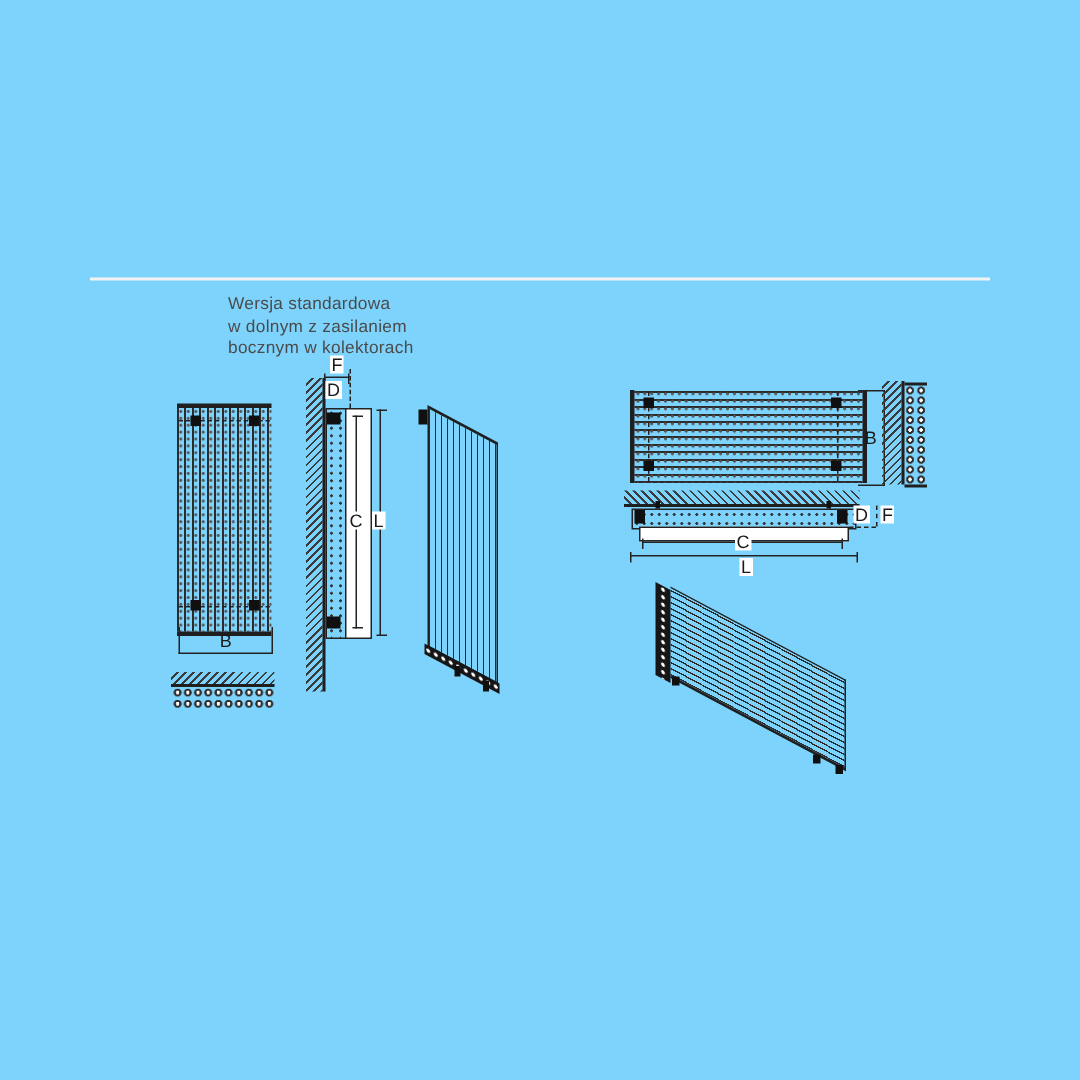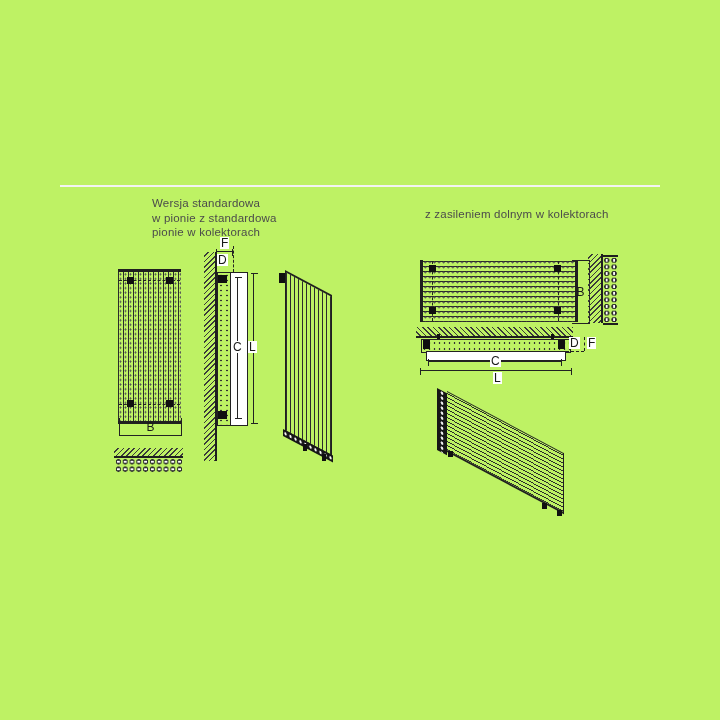--- a/index.html
+++ b/index.html
@@ -1,16 +1,16 @@
 <!DOCTYPE html>
 <html><head>
 <meta charset="utf-8">
 <style>
   html,body{margin:0;padding:0;background:#fff;}
-  #stage{position:relative;width:720px;height:720px;background:#bef264;overflow:hidden;
+  #stage{position:relative;width:720px;height:720px;background:#7dd3fc;overflow:hidden;
          font-family:"Liberation Sans", sans-serif;}
   .abs{position:absolute;}
   .noint{cursor:default;}
   
   .title{font-size:11.5px;line-height:14.5px;color:#4b4b4b;letter-spacing:.2px;}
   
   .dim{font-size:12px;color:#1a1a1a;background:#fff;padding:0 1px;line-height:12px;}
   
   .sep{background:#f3f3f3;height:2px;}
   
@@ -58,22 +58,22 @@
 </style>
 </head>
 <body>
 
 <div id="stage">
 
   <div class="abs sep noint" style="left:60px;top:185px;width:600px;"></div>
 
   <div class="abs title" style="left:152px;top:196px;">
     <div>Wersja standardowa</div>
-    <div>w pionie z standardowa</div>
-    <div>pionie w kolektorach</div>
+    <div>w dolnym z zasilaniem</div>
+    <div>bocznym w kolektorach</div>
   </div>
 
   <div class="abs vfront" style="left:118px;top:269px;width:63px;height:149px;"></div>
   <div class="abs dashH" style="left:119px;top:280px;width:61px;"></div>
   <div class="abs dashH" style="left:119px;top:404px;width:61px;"></div>
   <div class="abs bracket-sq" style="left:127px;top:277px;width:7px;height:7px;"></div>
   <div class="abs bracket-sq" style="left:166px;top:277px;width:7px;height:7px;"></div>
   <div class="abs bracket-sq" style="left:127px;top:400px;width:7px;height:7px;"></div>
   <div class="abs bracket-sq" style="left:166px;top:400px;width:7px;height:7px;"></div>
 
@@ -101,21 +101,20 @@
   <div class="abs solidV tickV" style="left:253px;top:273px;height:151px;"></div>
   <div class="abs dim" style="left:248px;top:341px;">L</div>
 
   <div class="abs iso iso3dV" style="left:285px;top:270px;width:45px;height:158px;"></div>
   <div class="abs iso collectorH" style="left:283px;top:429px;width:50px;height:7px;"></div>
   <div class="abs bracket-sq" style="left:279px;top:273px;width:6px;height:10px;"></div>
   <div class="abs bracket-sq" style="left:303px;top:444px;width:4px;height:7px;"></div>
   <div class="abs bracket-sq" style="left:322px;top:454px;width:4px;height:7px;"></div>
 
   <div class="abs title" style="left:425px;top:207px;">
-    <div>z zasileniem dolnym w kolektorach</div>
   </div>
 
   <div class="abs hfront" style="left:420px;top:260px;width:152px;height:62px;"></div>
   <div class="abs dashV" style="left:432px;top:261px;height:60px;"></div>
   <div class="abs dashV" style="left:558px;top:261px;height:60px;"></div>
   <div class="abs bracket-sq" style="left:429px;top:265px;width:7px;height:7px;"></div>
   <div class="abs bracket-sq" style="left:554px;top:265px;width:7px;height:7px;"></div>
   <div class="abs bracket-sq" style="left:429px;top:307px;width:7px;height:7px;"></div>
   <div class="abs bracket-sq" style="left:554px;top:307px;width:7px;height:7px;"></div>
 

